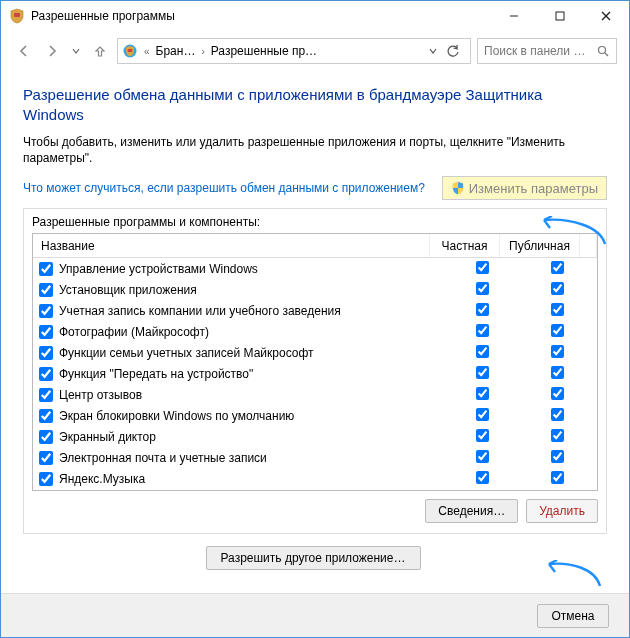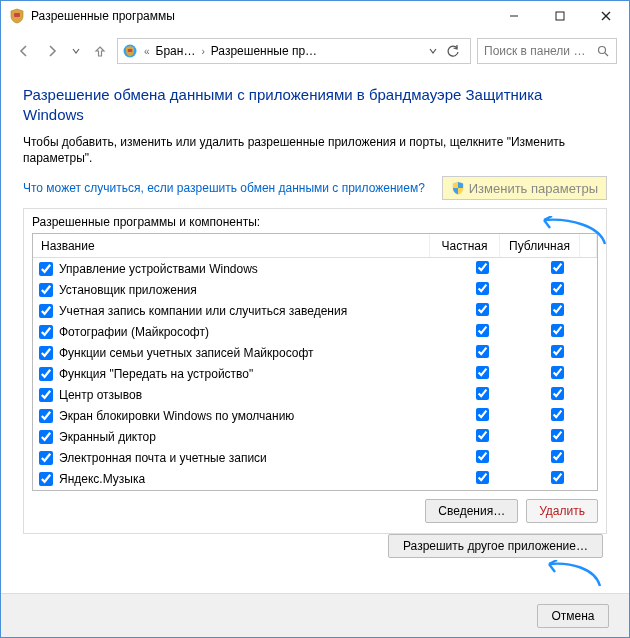--- a/index.html
+++ b/index.html
@@ -47,21 +47,21 @@
   .col-scroll { width:16px; border-right:none;}
   .list-body { flex:1; overflow-y:auto; }
   .row { display:flex; align-items:center; height:21px; font-size:12px; padding-left:6px;}
   .row .cb { width:14px; height:14px; margin-right:6px;}
   .row .rname { flex:1; white-space:nowrap; overflow:hidden; text-overflow:ellipsis; padding-right:6px;}
   .row .cc { width:70px; text-align:center;}
   .row .cc2 { width:80px; text-align:center;}
   .btnrow { display:flex; justify-content:flex-end; gap:8px; margin-top:8px;}
   .btn { height:24px; border:1px solid #bbb; background:#eee; padding:0 12px; font-size:12px; display:flex; align-items:center; border-radius:2px;}
   .btn.disabled { color:#b91c1c; background:#f5f5f5;}
-  .allow-row { display:flex; justify-content:flex-end; padding-right:4px;}
+  .allow-row { display:flex; justify-content:center; margin-top:12px; padding-right:4px;}
   .bottom-btns { margin-top:auto; height:44px; border-top:1px solid #ddd; background:#f0f0f0; display:flex; align-items:center; justify-content:flex-end; gap:8px; padding-right:20px;}
   .okbtn { min-width:72px; justify-content:center;}
 
   
   .arrow { position:absolute; pointer-events:none; }
 
   
   svg { display:block; }
 
   
@@ -191,21 +191,21 @@
               <span class="cc2"><input type="checkbox" checked="" style=""></span>
             </div>
             <div class="row">
               <input type="checkbox" class="cb" checked="" style="">
               <span class="rname">Установщик приложения</span>
               <span class="cc"><input type="checkbox" checked="" style=""></span>
               <span class="cc2"><input type="checkbox" checked="" style=""></span>
             </div>
             <div class="row">
               <input type="checkbox" class="cb" checked="" style="">
-              <span class="rname">Учетная запись компании или случиться заведения</span>
+              <span class="rname">Учетная запись компании или учебного заведения</span>
               <span class="cc"><input type="checkbox" checked="" style=""></span>
               <span class="cc2"><input type="checkbox" checked="" style=""></span>
             </div>
             <div class="row">
               <input type="checkbox" class="cb" checked="" style="">
               <span class="rname">Фотографии (Майкрософт)</span>
               <span class="cc"><input type="checkbox" checked="" style=""></span>
               <span class="cc2"><input type="checkbox" checked="" style=""></span>
             </div>
             <div class="row">

